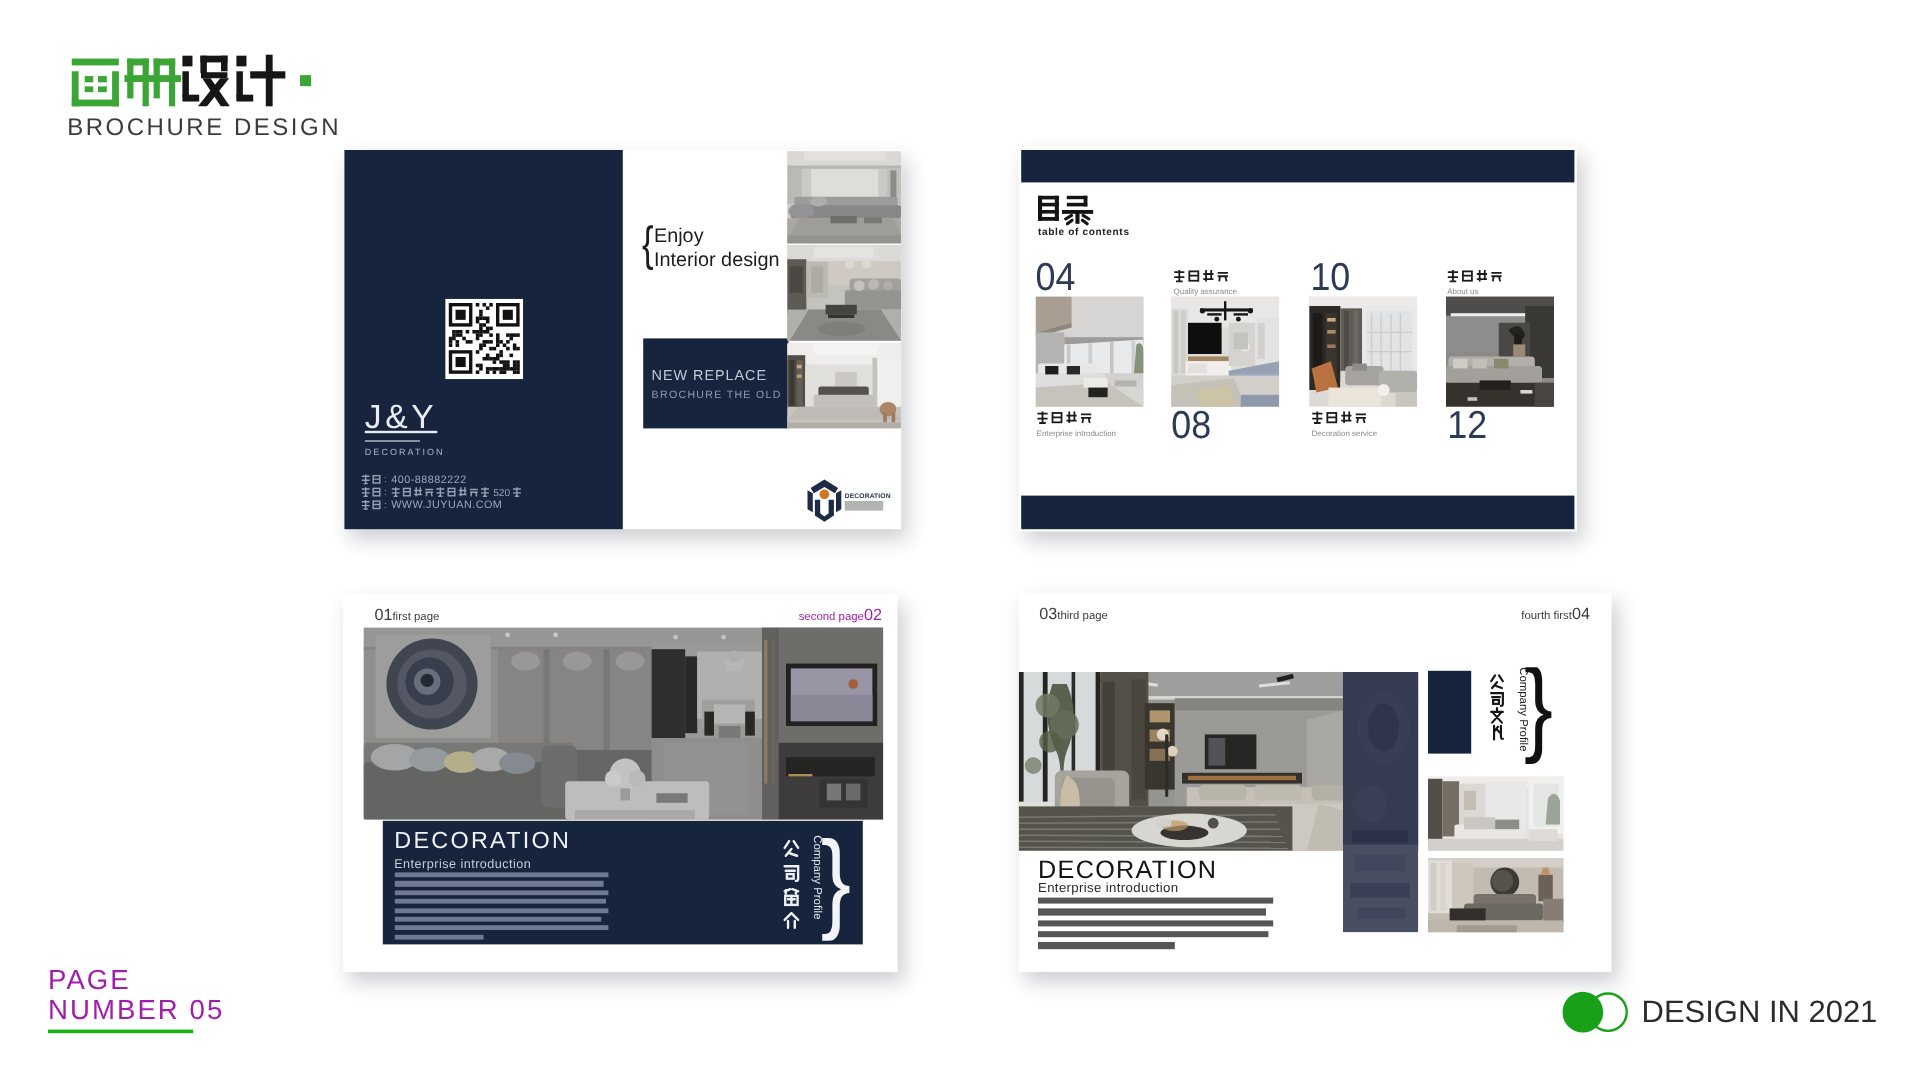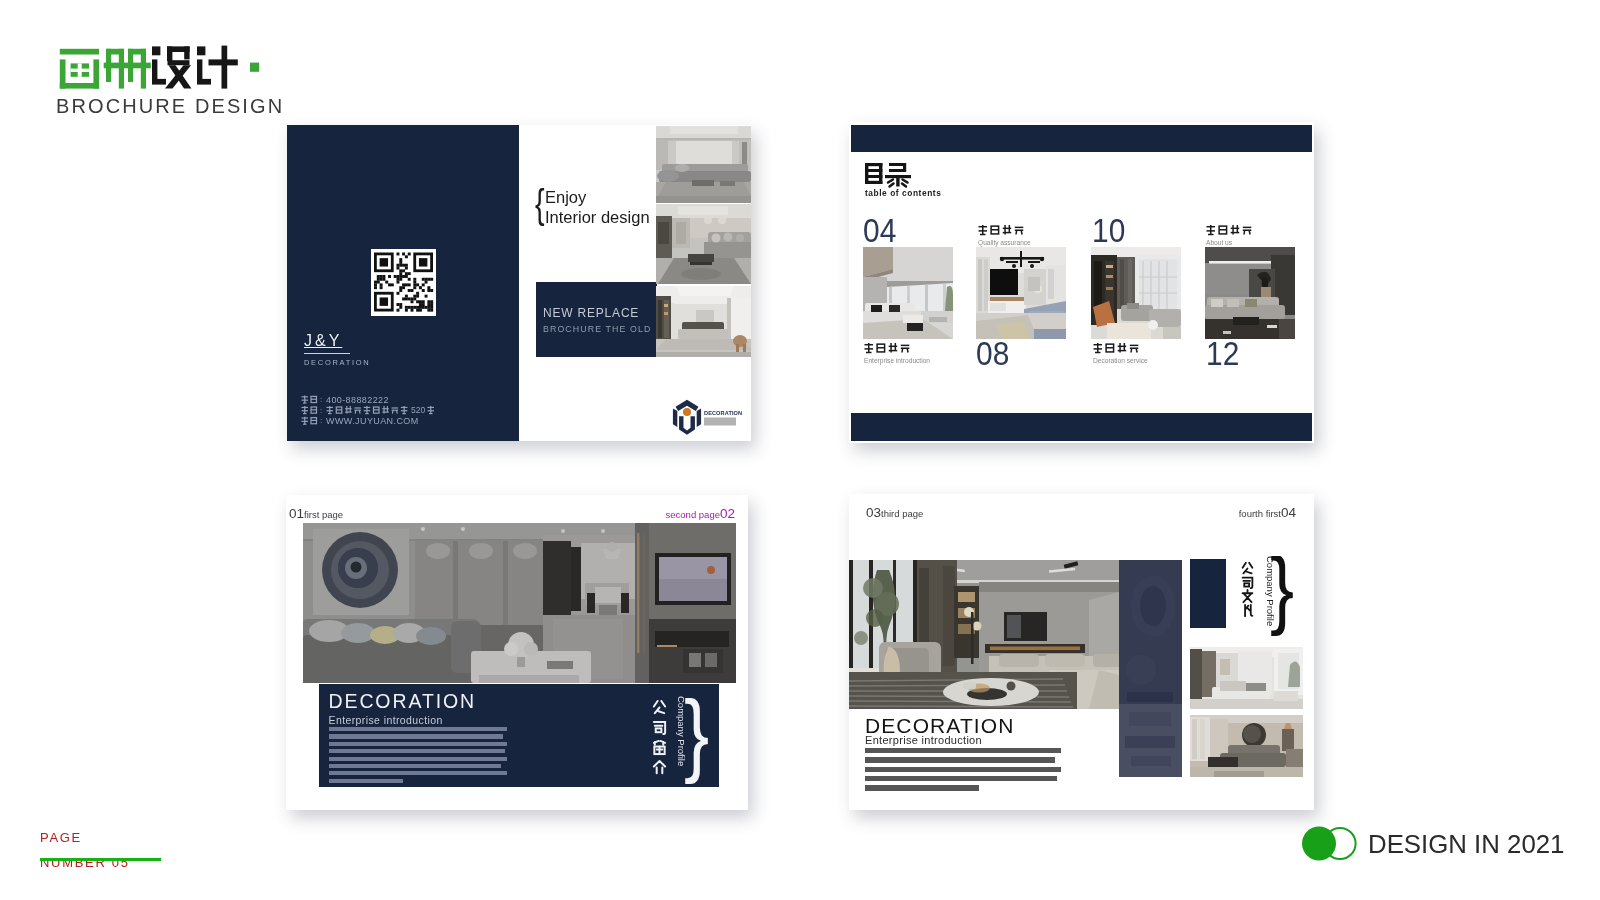--- a/index.html
+++ b/index.html
@@ -180,21 +180,21 @@
         <rect x="42.33" y="3.50" width="19.67" height="19.67" fill="#111"></rect>
         <rect x="45.14" y="6.31" width="14.05" height="14.05" fill="#fff"></rect>
         <rect x="47.95" y="9.12" width="8.43" height="8.43" fill="#111"></rect>
         <rect x="3.00" y="42.83" width="19.67" height="19.67" fill="#111"></rect>
         <rect x="5.81" y="45.64" width="14.05" height="14.05" fill="#fff"></rect>
         <rect x="8.62" y="48.45" width="8.43" height="8.43" fill="#111"></rect>
       </svg>
   </div>
 
   <div class="abs" style="left:17px;top:207px;color:#e9edf3;">
-    <div style="font-size:16px;letter-spacing:3px;text-decoration:underline;">J&amp;Y</div>
+    <div style="font-size:28px;letter-spacing:3px;text-decoration:underline;">J&amp;Y</div>
     <div style="width:46px;border-bottom:1.4px solid #cfd4dd;margin-top:3px;"></div>
     <div style="font-size:7.5px;letter-spacing:1.7px;color:#a9b2c2;margin-top:4px;">DECORATION</div>
   </div>
 
   <div class="abs" id="contact" style="left:14px;top:270px;color:#9fa9bc;font-size:8px;"><svg width="200" height="34">
         <g transform="translate(0,0.5)">
           <g transform="translate(0,0)" stroke="#97a1b5" stroke-width="1.2" fill="none">
             <line x1="0.5" y1="1.3499999999999999" x2="7" y2="1.3499999999999999"></line>
             <line x1="3.75" y1="0" x2="3.75" y2="7.5"></line>
             <line x1="0.5" y1="4.65" x2="7" y2="4.65"></line>
@@ -663,21 +663,21 @@
       <rect x="18" y="84" width="8" height="3" fill="#c5c3bf"></rect>
       <rect x="74" y="72" width="16" height="20" fill="#4a4540"></rect>
     </svg>
   </div>
 
   <div class="abs" style="left:357px;top:214px;font-size:32.5px;color:#2c3a55;letter-spacing:0;transform:scaleX(0.92);transform-origin:left top;">12</div>
 </div>
 
 <div class="page" id="s3" style="left:286px;top:495px;width:462px;height:315px;">
 
-  <div class="abs" style="left:3px;top:11px;color:#3c3c3c;line-height:13px;">
+  <div class="abs" style="left:26px;top:11px;color:#3c3c3c;line-height:13px;">
     <span style="font-size:13.5px;">01</span><span style="font-size:9.5px;">first page</span>
   </div>
 
   <div class="abs" style="right:13px;top:11px;color:#a21caf;line-height:13px;">
     <span style="font-size:9.5px;">second page</span><span style="font-size:13.5px;">02</span>
   </div>
 
   <div class="abs" style="left:17px;top:28px;width:433px;height:160px;">
     <svg width="433" height="160">
       <rect width="433" height="160" fill="#8d8d8b"></rect>
@@ -782,21 +782,21 @@
           </g>
           <g transform="translate(17,66) scale(0.9375)" stroke="#eef1f5" stroke-width="2.1333333333333333" fill="none" stroke-linecap="round">
             <path d="M8 1 L2 7 M8 1 L14 7 M5 8 L5 14 M11 8 L11 14"></path>
           </g>
           <text transform="translate(43,2) rotate(90)" font-size="9.5" fill="#dfe4ec" font-family="Liberation Sans">Company Profile</text>
           <text transform="translate(49,71) scale(0.82,1)" font-size="92" fill="#f2f4f8" font-family="Liberation Sans">}</text>
         </svg></div>
   </div>
 </div>
 
-<div class="page" id="s4" style="left:849px;top:494px;width:465px;height:316px;">
+<div class="page" id="s4" style="left:849px;top:494px;width:465px;height:316px;padding-left:29px;">
 
   <div class="abs" style="left:17px;top:11px;color:#3c3c3c;line-height:13px;">
     <span style="font-size:13.5px;">03</span><span style="font-size:9.5px;">third page</span>
   </div>
 
   <div class="abs" style="right:18px;top:11px;color:#3c3c3c;line-height:13px;">
     <span style="font-size:9.5px;">fourth first</span><span style="font-size:13.5px;">04</span>
   </div>
 
   <div class="abs" style="left:0;top:66px;width:333px;height:149px;">
@@ -947,21 +947,21 @@
 
   <div id="para4" class="abs" style="left:16px;top:254px;width:196px;">
       <div style="height:5.4px;margin-bottom:3.9000000000000004px;width:196px;background:#565656;"></div>
       <div style="height:5.4px;margin-bottom:3.9000000000000004px;width:190.12px;background:#565656;"></div>
       <div style="height:5.4px;margin-bottom:3.9000000000000004px;width:196px;background:#565656;"></div>
       <div style="height:5.4px;margin-bottom:3.9000000000000004px;width:192.07999999999998px;background:#565656;"></div>
       <div style="height:5.4px;margin-bottom:3.9000000000000004px;width:113.67999999999999px;background:#565656;"></div>
     </div>
 </div>
 
-<div class="abs" style="left:40px;top:825px;color:#b91c1c;font-size:13px;letter-spacing:1.7px;line-height:25px;">
+<div class="abs" style="left:40px;top:804px;color:#a21caf;font-size:23px;letter-spacing:1.7px;line-height:25px;">
   PAGE<br>NUMBER 05
 </div>
 
 <div class="abs" style="left:40px;top:858px;width:121px;height:3.2px;background:#14b414;"></div>
 
 <div class="abs" style="left:1302px;top:826px;width:64px;height:35px;">
   <svg width="64" height="35" viewBox="0 0 64 35">
     <circle cx="38" cy="17.5" r="15.6" fill="#ffffff" stroke="#18a018" stroke-width="2"></circle>
     <circle cx="17" cy="17.5" r="17" fill="#18a018"></circle>
   </svg>

